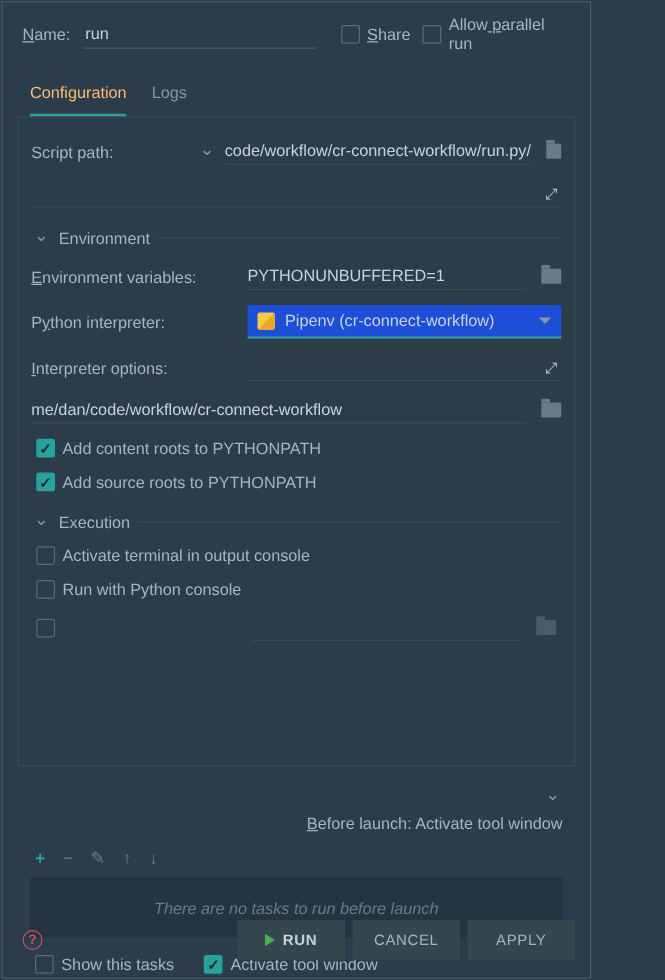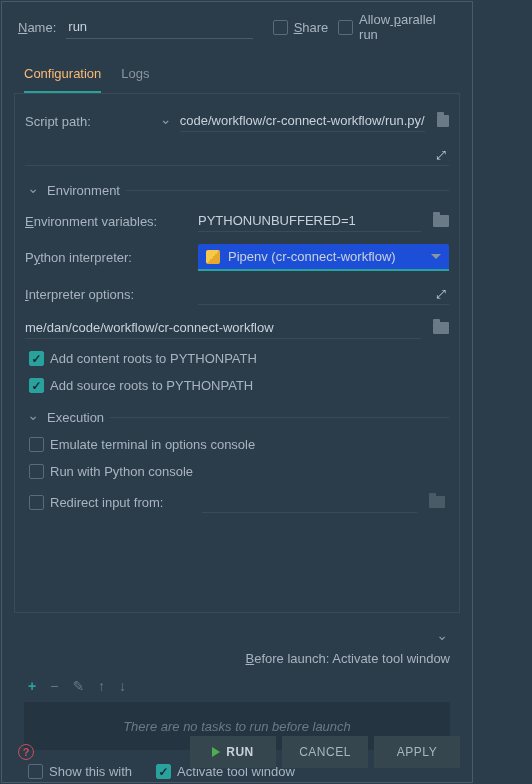--- a/index.html
+++ b/index.html
@@ -344,33 +344,32 @@
 
     <div class="section-head">
       <span class="ico chev-down"></span>
       <span>Execution</span>
       <div class="line"></div>
     </div>
 
     <div class="check-row">
       <label class="chk">
         <span class="chk-box"></span>
-        <span>Emulate terminal in options console</span>
+        <span>Activate terminal in output console</span>
       </label>
     </div>
     <div class="check-row">
       <label class="chk">
         <span class="chk-box"></span>
         <span>Run with Python console</span>
       </label>
     </div>
     <div class="check-row" style="gap:8px;align-items:center">
       <label class="chk" style="width:165px">
         <span class="chk-box"></span>
-        <span>Redirect input from:</span>
       </label>
       <div class="field">
         <span class="field-text"></span>
       </div>
       <span class="folder-ico" style="opacity:0.5"></span>
     </div>
 
   </div>
 
   <div class="before-launch">
@@ -384,21 +383,21 @@
       <span>✎</span>
       <span>↑</span>
       <span>↓</span>
     </div>
     <div class="bl-tasks">
       <span>There are no tasks to run before launch</span>
     </div>
     <div class="show-row">
       <label class="chk">
         <span class="chk-box"></span>
-        <span>Show this with</span>
+        <span>Show this tasks</span>
       </label>
       <label class="chk">
         <span class="chk-box checked"></span>
         <span>Activate tool window</span>
       </label>
     </div>
   </div>
 
   <div class="footer">
     <span class="help-ico">?</span>

